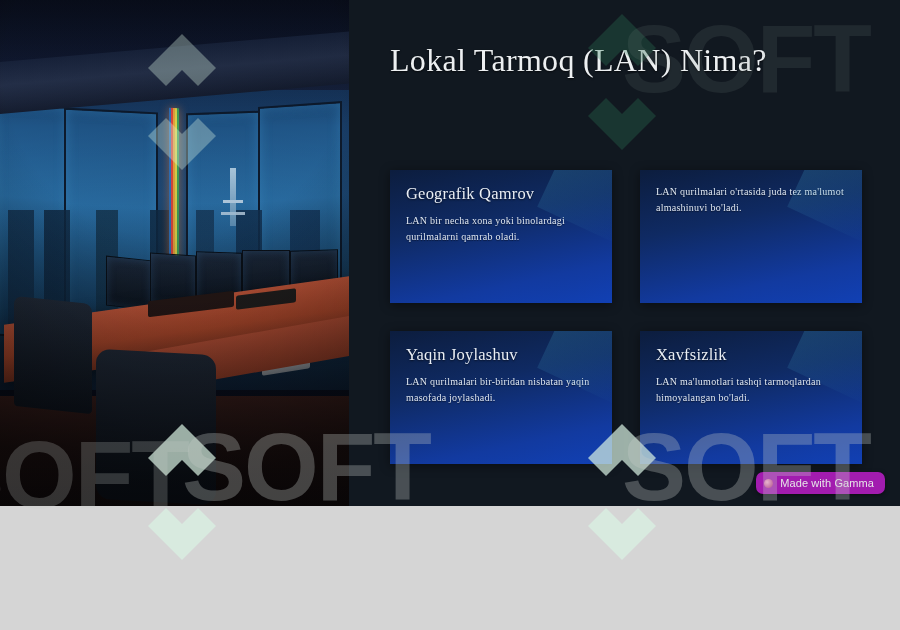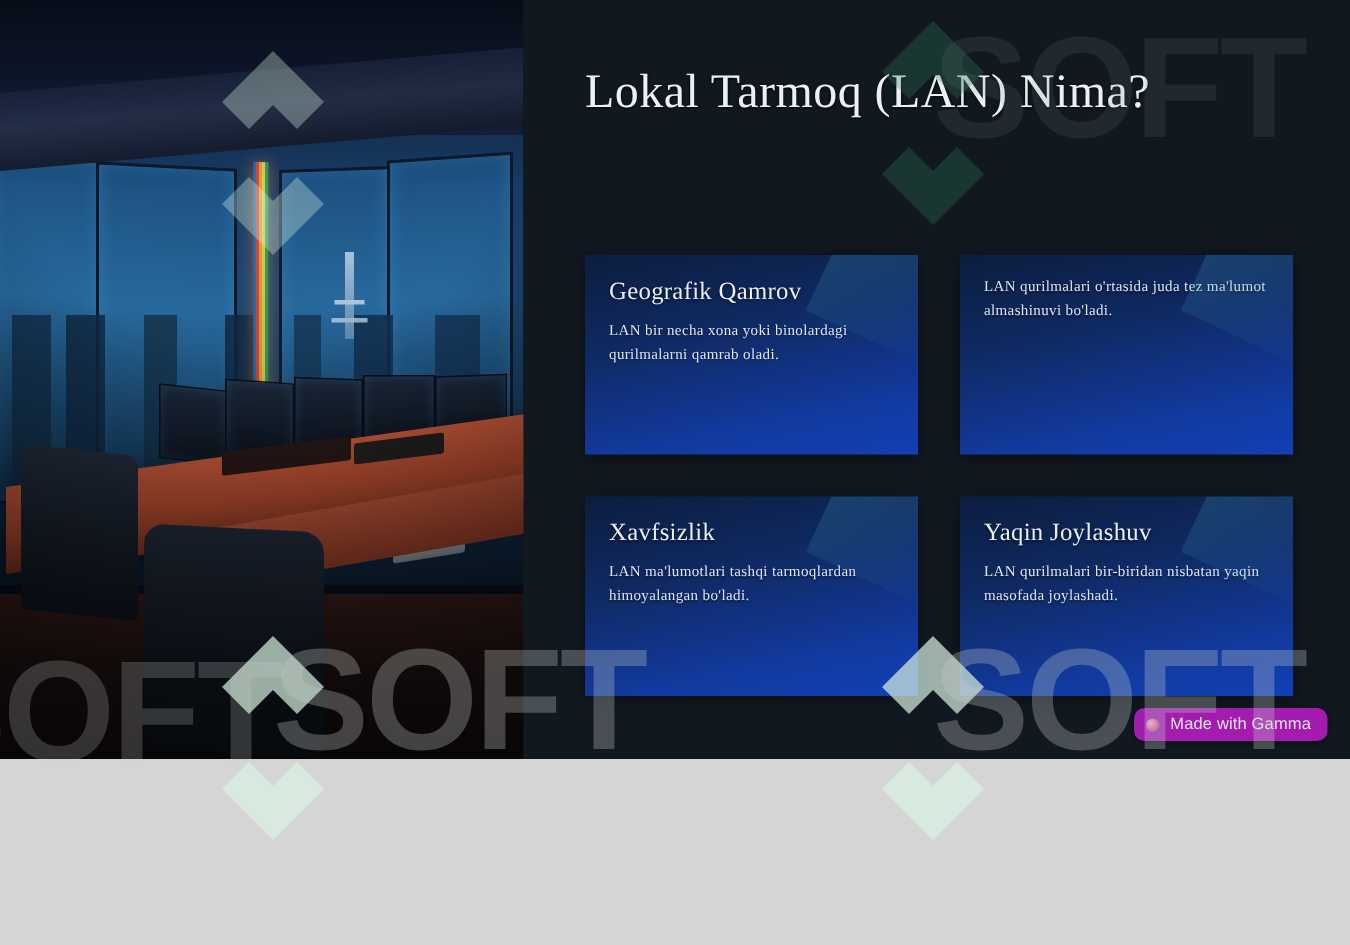--- a/index.html
+++ b/index.html
@@ -307,27 +307,27 @@
         <div class="card">
           <div class="card-title">Geografik Qamrov</div>
           <div class="card-body">LAN bir necha xona yoki binolardagi qurilmalarni qamrab oladi.</div>
         </div>
 
         <div class="card">
           <div class="card-body">LAN qurilmalari o'rtasida juda tez ma'lumot almashinuvi bo'ladi.</div>
         </div>
 
         <div class="card">
+          <div class="card-title">Yaqin Joylashuv</div>
+          <div class="card-body">LAN qurilmalari bir-biridan nisbatan yaqin masofada joylashadi.</div>
+        </div>
+
+        <div class="card">
           <div class="card-title">Xavfsizlik</div>
           <div class="card-body">LAN ma'lumotlari tashqi tarmoqlardan himoyalangan bo'ladi.</div>
-        </div>
-
-        <div class="card">
-          <div class="card-title">Yaqin Joylashuv</div>
-          <div class="card-body">LAN qurilmalari bir-biridan nisbatan yaqin masofada joylashadi.</div>
         </div>
 
       </div>
 
       <div class="gamma">
         <span class="gamma-dot"></span>
         <span class="gamma-label">Made with Gamma</span>
       </div>
 
     </div>

